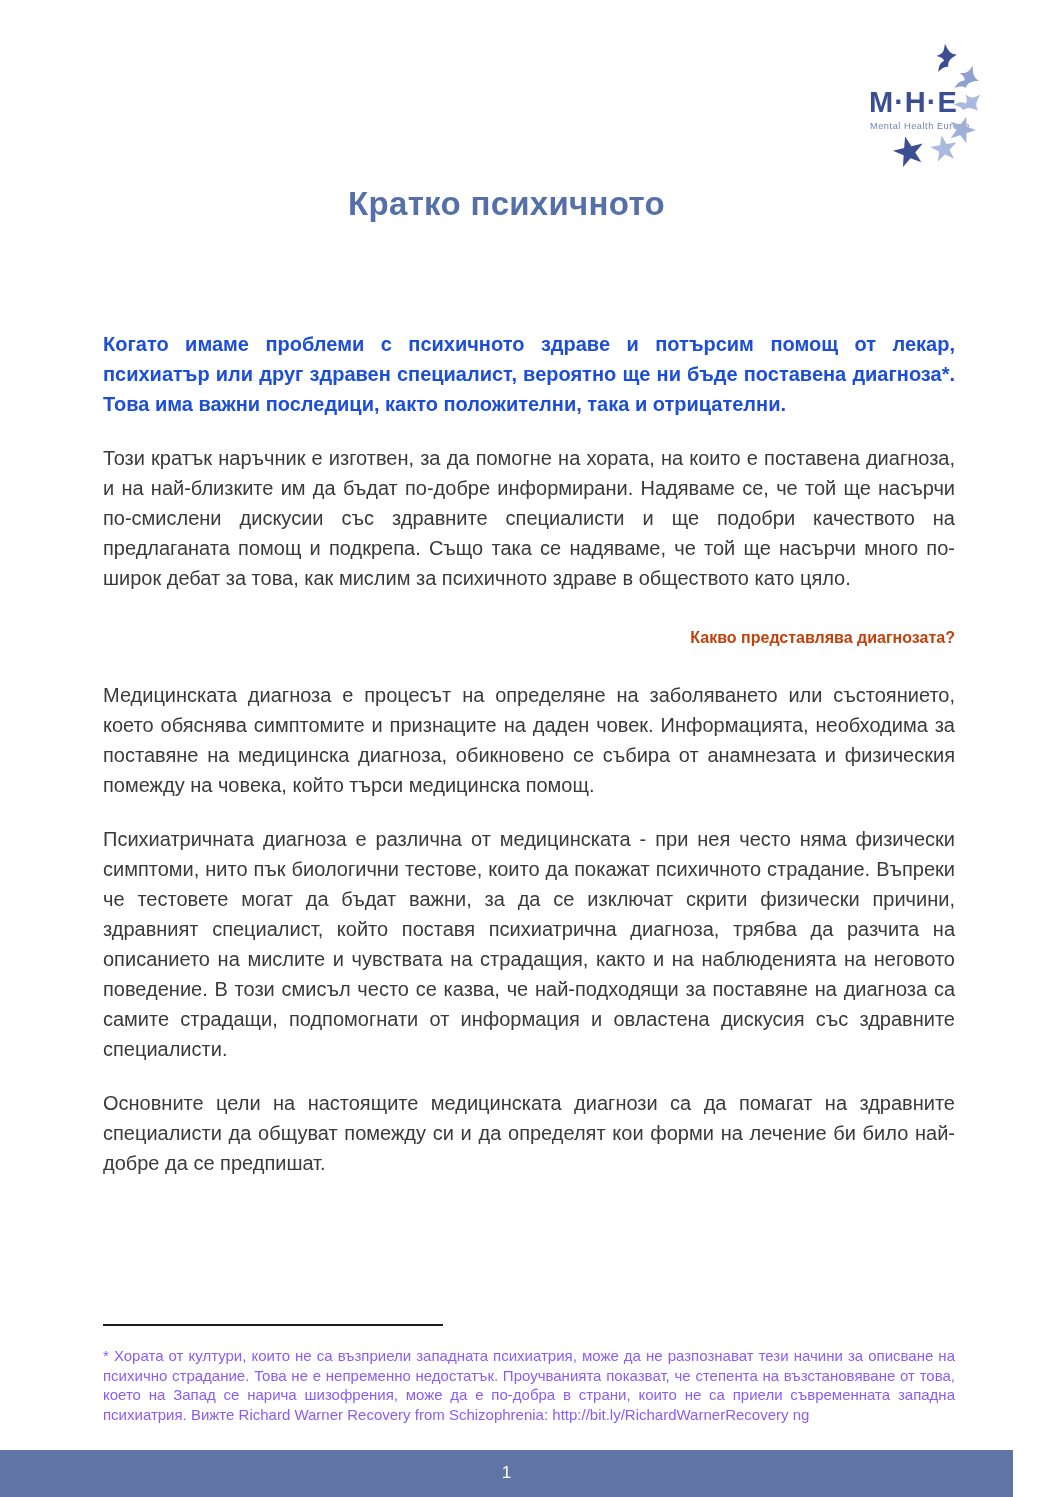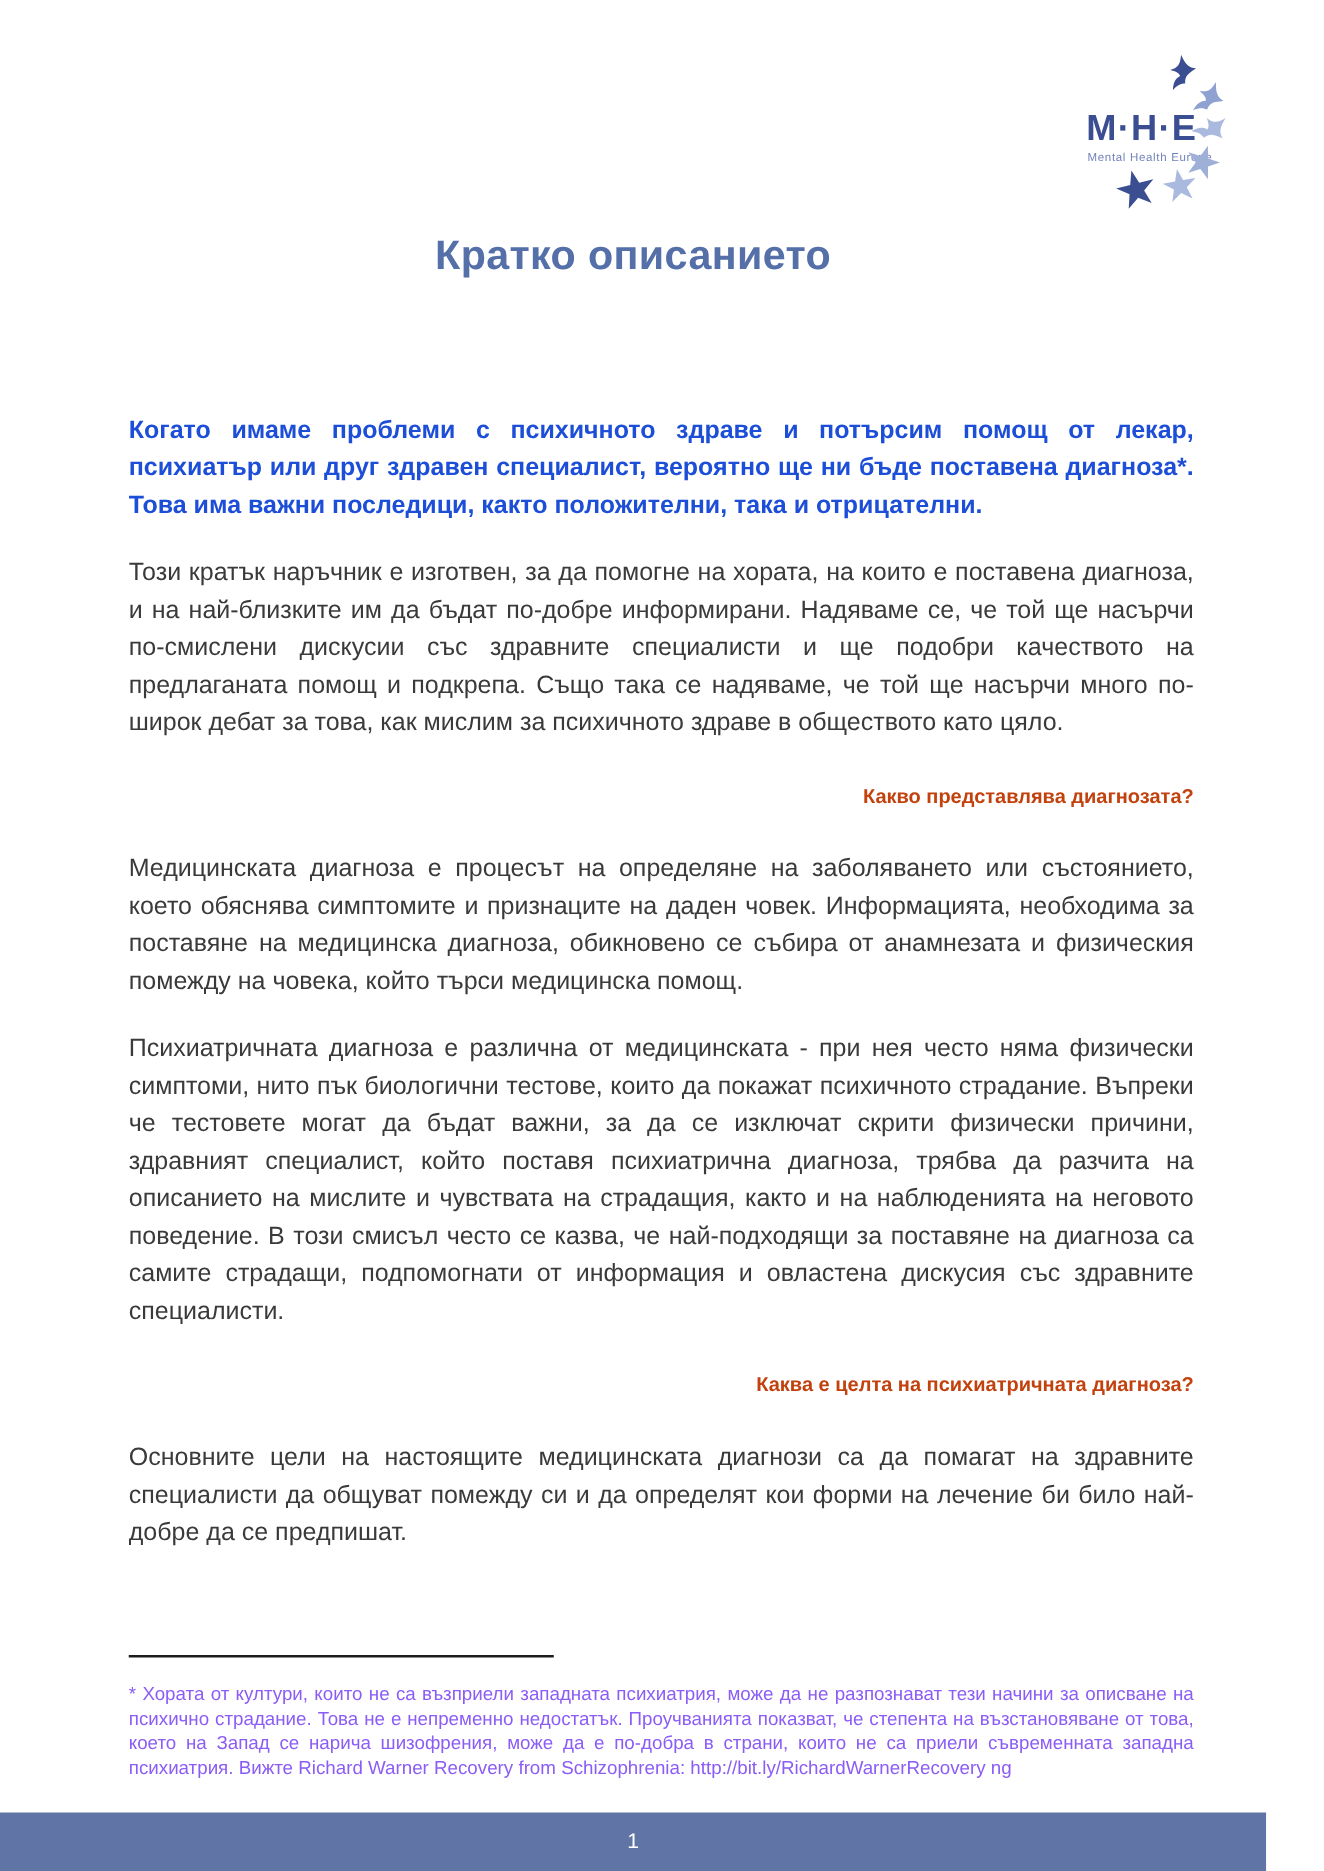--- a/index.html
+++ b/index.html
@@ -87,30 +87,29 @@
 
     <path fill="#3b4e91" transform="translate(93,32) rotate(-18)" d="M11,1 C6,-1 4,-4 3,-13 C0,-6 -2,-4 -9,-4 C-4,-1 -3,1 -3,3 C-8,4 -10,7 -12,12 C-7,9 -4,9 -1,10 C0,6 2,4 5,3 C7,2 9,2 11,1 Z"></path>
     <path fill="#8fa1d0" transform="translate(115,53) rotate(8)" d="M11,1 C6,-1 4,-4 3,-13 C0,-6 -2,-4 -9,-4 C-4,-1 -3,1 -3,3 C-8,4 -10,7 -12,12 C-7,9 -4,9 -1,10 C0,6 2,4 5,3 C7,2 9,2 11,1 Z"></path>
     <path fill="#aab9de" transform="translate(117,78) rotate(38)" d="M11,1 C6,-1 4,-4 3,-13 C0,-6 -2,-4 -9,-4 C-4,-1 -3,1 -3,3 C-8,4 -10,7 -12,12 C-7,9 -4,9 -1,10 C0,6 2,4 5,3 C7,2 9,2 11,1 Z"></path>
     <polygon fill="#9fb0d8" transform="translate(109,105) rotate(18)" points="0,-14 3.23,-4.45 13.31,-4.33 5.23,1.70 8.23,11.33 0,5.5 -8.23,11.33 -5.23,1.70 -13.31,-4.33 -3.23,-4.45"></polygon>
     <polygon fill="#aab9de" transform="translate(91,124) rotate(-10)" points="0,-14 3.23,-4.45 13.31,-4.33 5.23,1.70 8.23,11.33 0,5.5 -8.23,11.33 -5.23,1.70 -13.31,-4.33 -3.23,-4.45"></polygon>
     <polygon fill="#3b4e91" transform="translate(56,127) rotate(-14) scale(1.15)" points="0,-14 3.23,-4.45 13.31,-4.33 5.23,1.70 8.23,11.33 0,5.5 -8.23,11.33 -5.23,1.70 -13.31,-4.33 -3.23,-4.45"></polygon>
   </svg>
 
   <h1 class="doc-title">
-    <div>Кратко описанието</div>
+    <div>Кратко психичното</div>
   </h1>
 
   <div class="content">
     <p class="lead">Когато имаме проблеми с психичното здраве и потърсим помощ от лекар, психиатър или друг здравен специалист, вероятно ще ни бъде поставена диагноза*. Това има важни последици, както положителни, така и отрицателни.</p>
     <p>Този кратък наръчник е изготвен, за да помогне на хората, на които е поставена диагноза, и на най-близките им да бъдат по-добре информирани. Надяваме се, че той ще насърчи по-смислени дискусии със здравните специалисти и ще подобри качеството на предлаганата помощ и подкрепа. Също така се надяваме, че той ще насърчи много по-широк дебат за това, как мислим за психичното здраве в обществото като цяло.</p>
     <h2>Какво представлява диагнозата?</h2>
     <p>Медицинската диагноза е процесът на определяне на заболяването или състоянието, което обяснява симптомите и признаците на даден човек. Информацията, необходима за поставяне на медицинска диагноза, обикновено се събира от анамнезата и физическия помежду на човека, който търси медицинска помощ.</p>
     <p>Психиатричната диагноза е различна от медицинската - при нея често няма физически симптоми, нито пък биологични тестове, които да покажат психичното страдание. Въпреки че тестовете могат да бъдат важни, за да се изключат скрити физически причини, здравният специалист, който поставя психиатрична диагноза, трябва да разчита на описанието на мислите и чувствата на страдащия, както и на наблюденията на неговото поведение. В този смисъл често се казва, че най-подходящи за поставяне на диагноза са самите страдащи, подпомогнати от информация и овластена дискусия със здравните специалисти.</p>
-    <h2>Каква е целта на психиатричната диагноза?</h2>
     <p>Основните цели на настоящите медицинската диагнози са да помагат на здравните специалисти да общуват помежду си и да определят кои форми на лечение би било най-добре да се предпишат.</p>
   </div>
 
   <div class="footnote-area">
     <div class="fn-divider"></div>
     <p class="footnote">* Хората от култури, които не са възприели западната психиатрия, може да не разпознават тези начини за описване на психично страдание. Това не е непременно недостатък. Проучванията показват, че степента на възстановяване от това, което на Запад се нарича шизофрения, може да е по-добра в страни, които не са приели съвременната западна психиатрия. Вижте Richard Warner Recovery from Schizophrenia: http://bit.ly/RichardWarnerRecovery    ng</p>
   </div>
 
   <div class="footer-bar">
     <span class="page-number">1</span>

